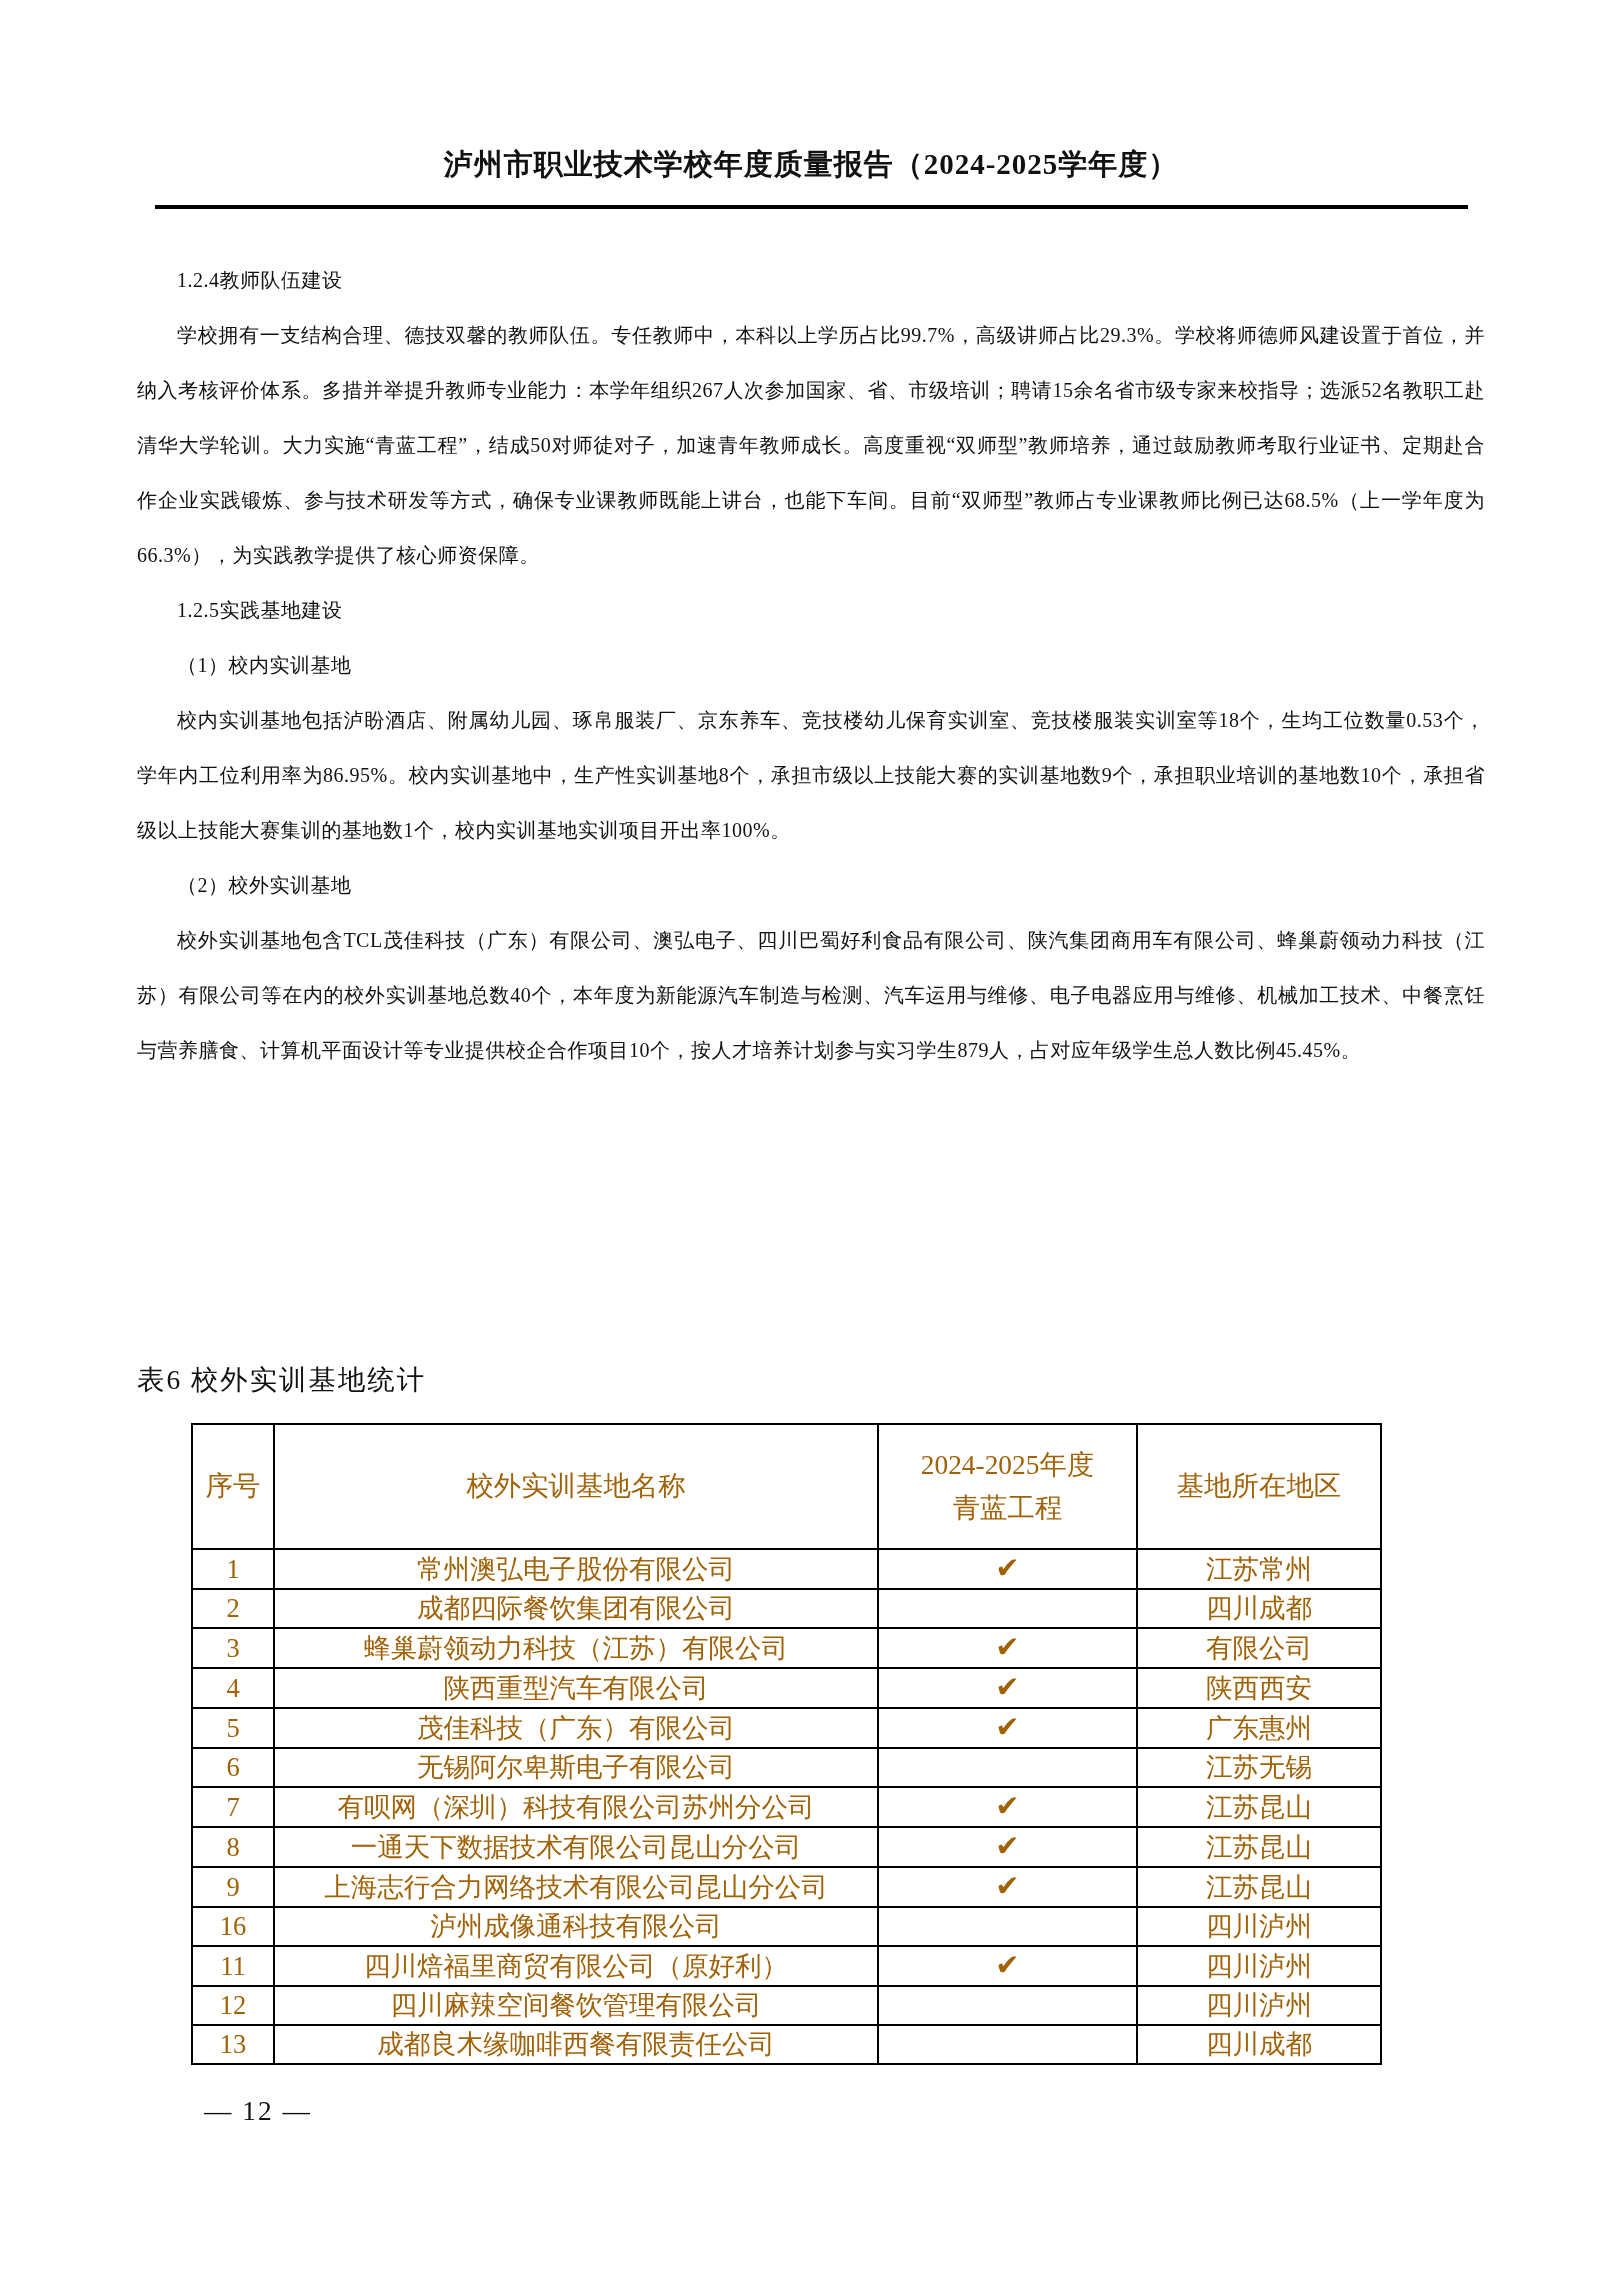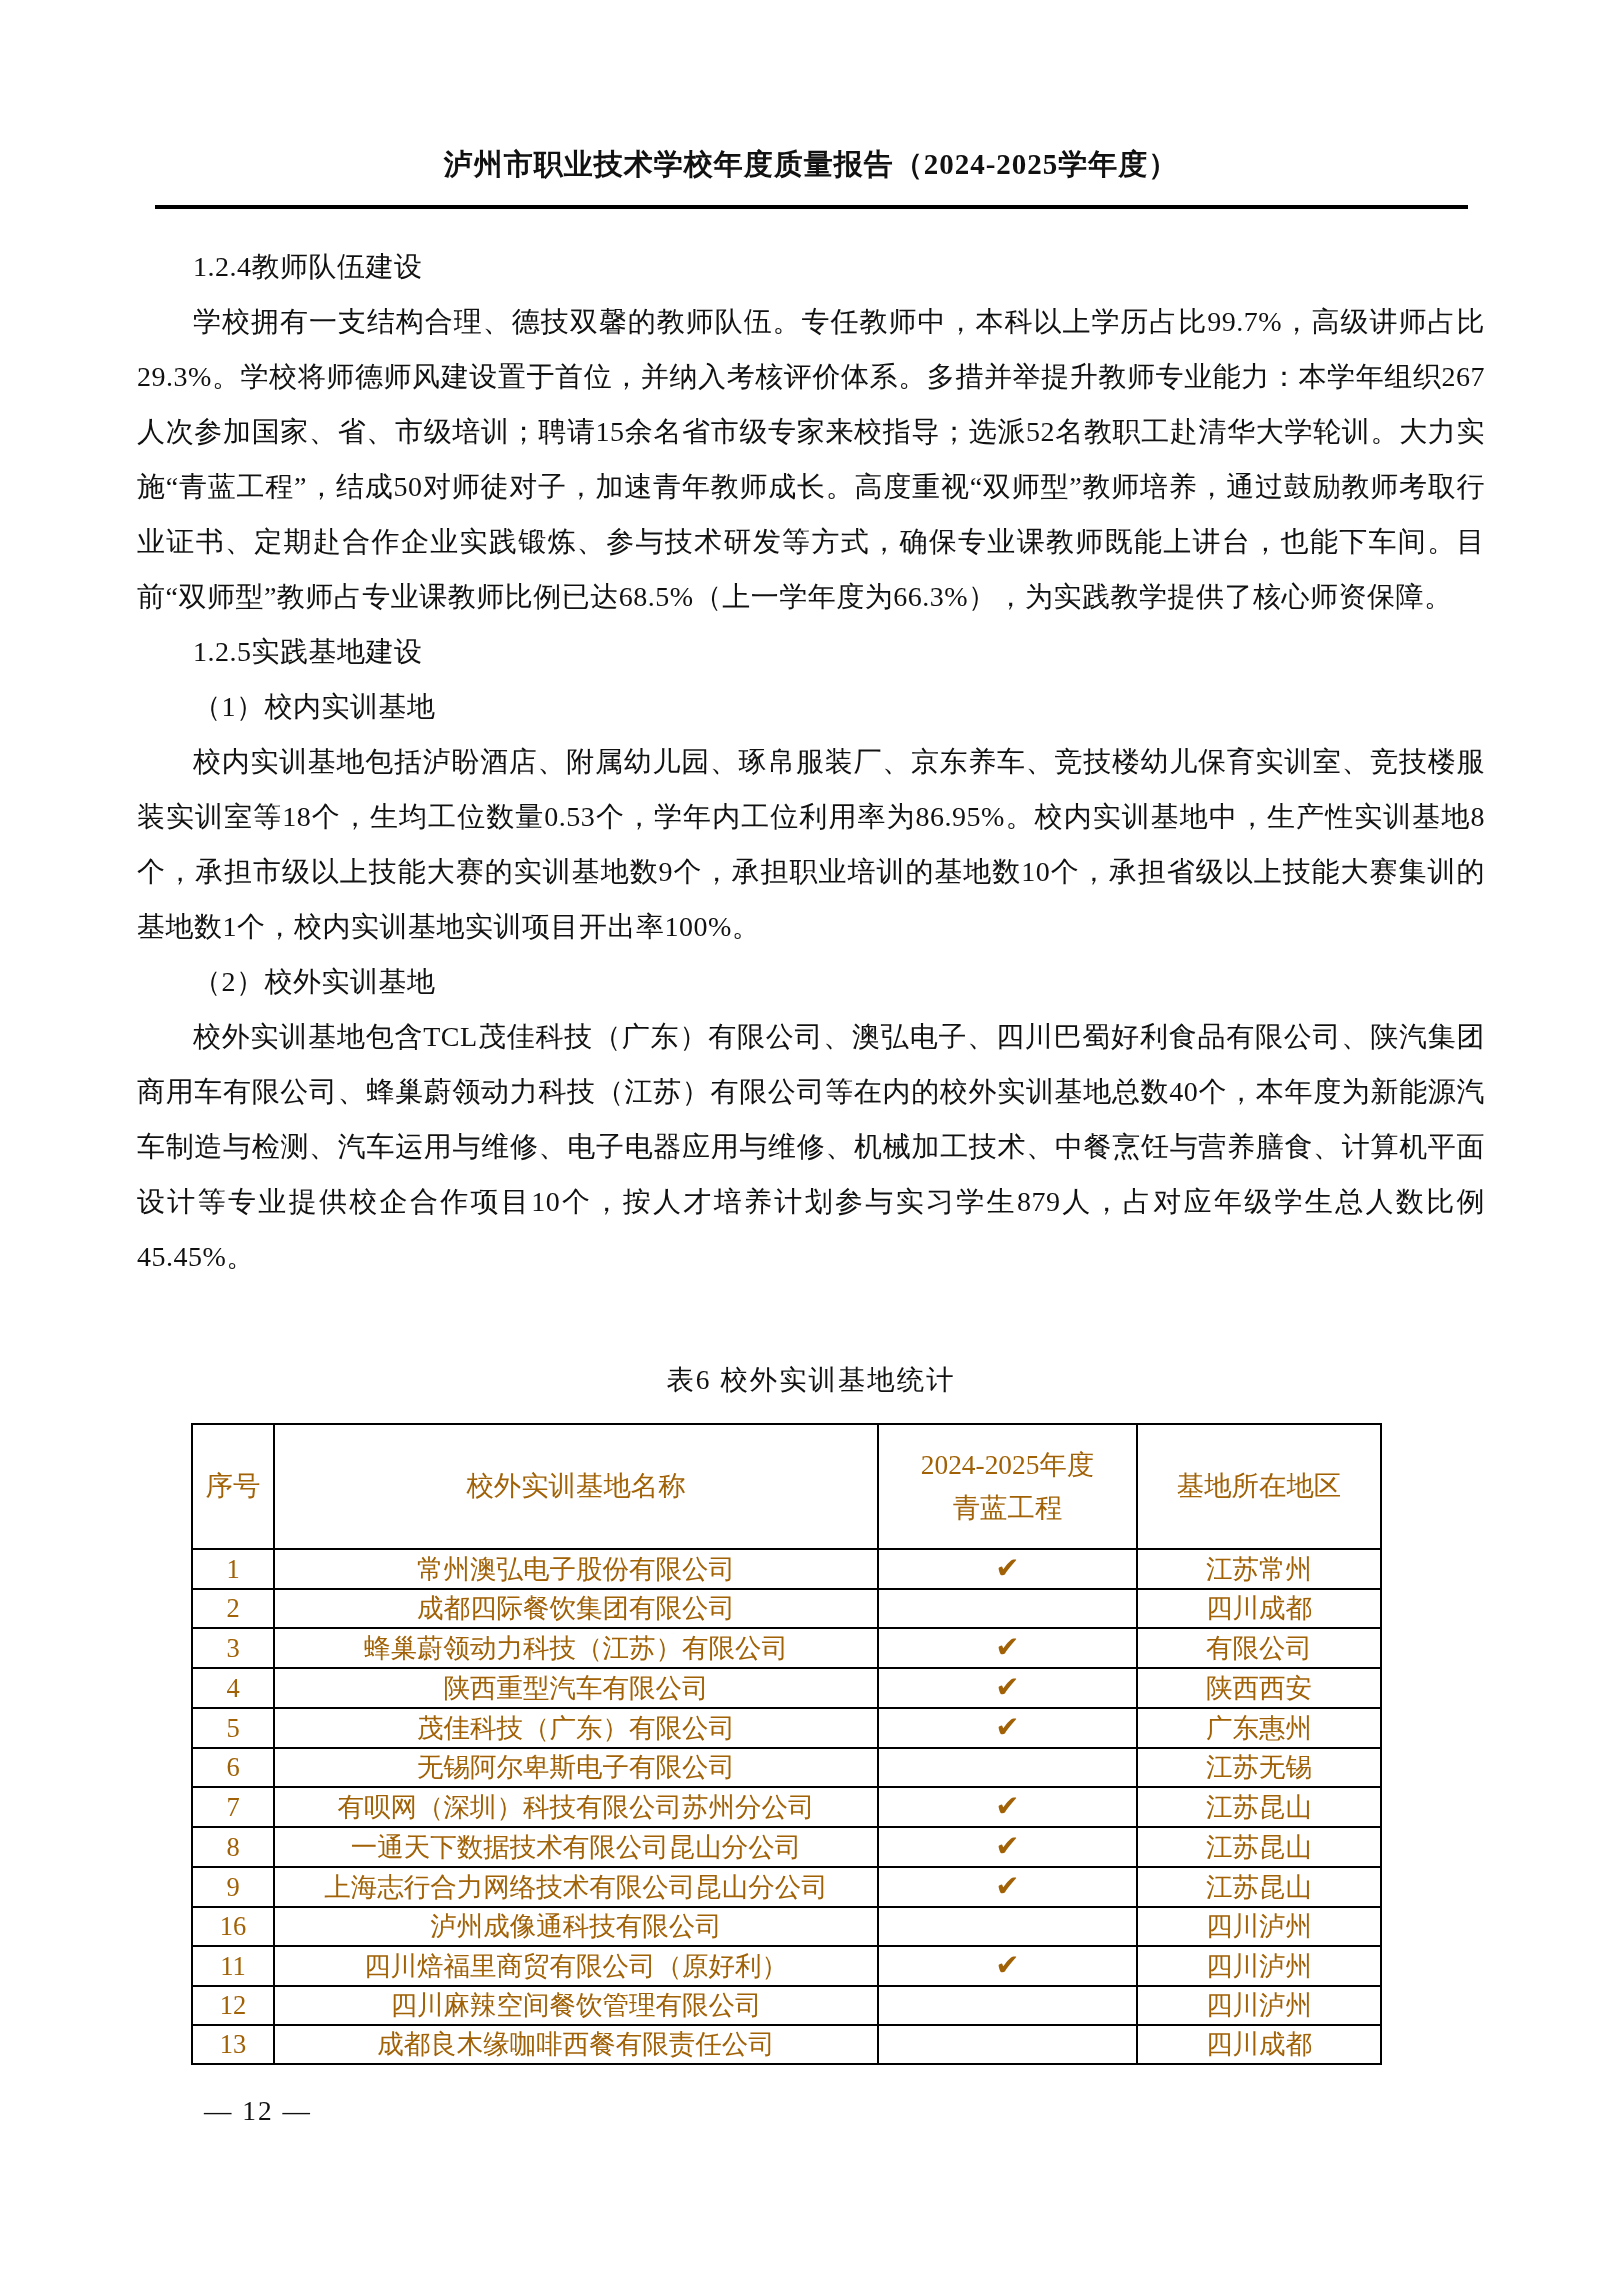--- a/index.html
+++ b/index.html
@@ -29,40 +29,40 @@
   .header-rule {
     position: absolute;
     top: 205px;
     left: 155px;
     width: 1313px;
     height: 3.9px;
     background: #000000;
   }
   .doc-body {
     position: absolute;
-    top: 239px;
+    top: 253px;
     left: 137px;
     width: 1348px;
-    font-size: 28px;
+    font-size: 20px;
     line-height: 55px;
     letter-spacing: 0.5px;
     text-align: justify;
     text-justify: inter-ideograph;
     font-family: Liberation Serif, serif;
   }
   .doc-body p {
     margin: 0;
     text-indent: 2em;
   }
   .table-caption {
     position: absolute;
     top: 1362px;
     left: 137px;
     width: 1348px;
-    text-align: center;
+    text-align: left;
     font-size: 27.4px;
     letter-spacing: 2px;
   }
   table.base-table {
     position: absolute;
     top: 1423px;
     left: 191px;
     width: 1189px;
     border-collapse: collapse;
     table-layout: fixed;

